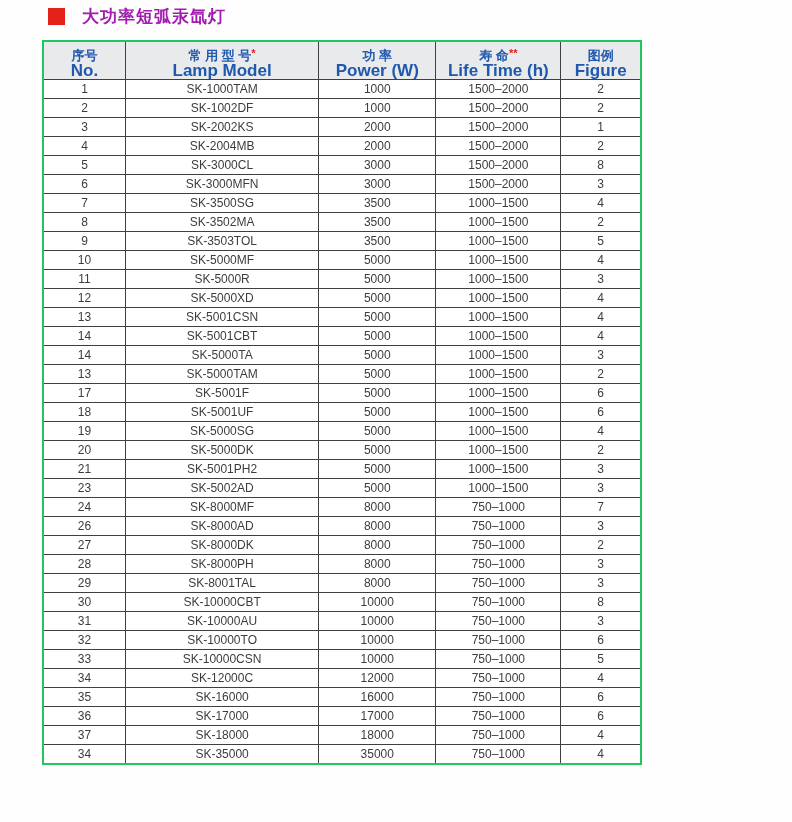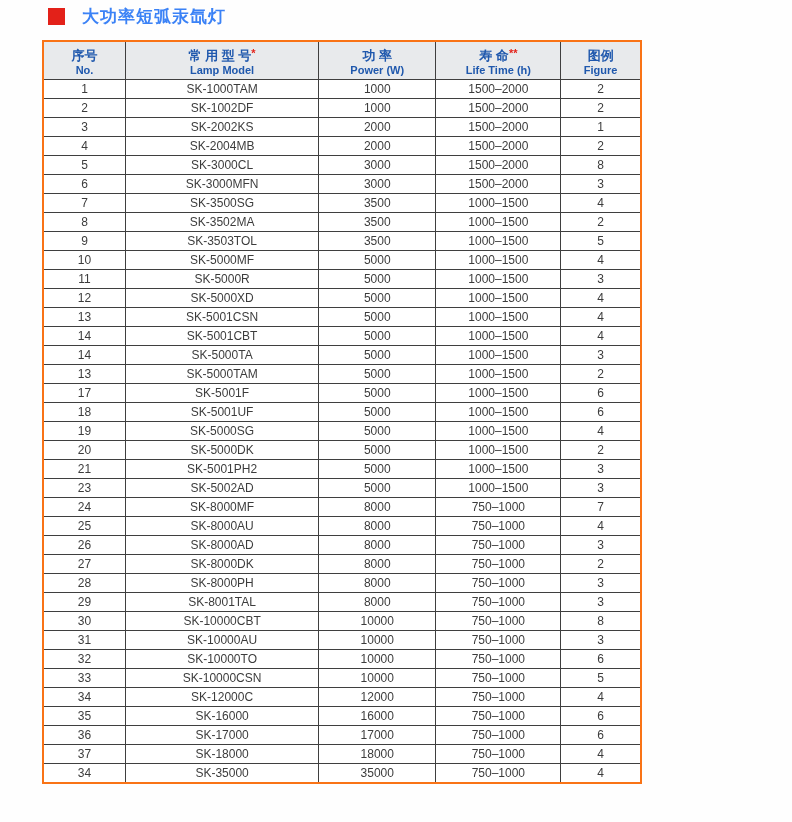--- a/index.html
+++ b/index.html
@@ -16,41 +16,41 @@
     position: absolute; top: 5px; left: 48px;
     display: flex; align-items: center;
   }
   .red-square {
     width: 17px; height: 17px;
     background: #e32119;
     flex: 0 0 auto;
   }
   .title-zh {
     margin-left: 17px;
-    color: #3b82f6;
+    color: #a21caf;
     font-size: 17px;
     font-weight: bold;
     letter-spacing: 1px;
   }
   .title-en {
     margin-left: 32px;
     color: #e32119;
     font-size: 15px;
     font-weight: bold;
   }
 
   
   table.lamp-table {
     position: absolute;
     left: 42px; top: 40px;
     width: 600px;
     border-collapse: collapse;
     table-layout: fixed;
     background: #ffffff;
-    border: 2px solid #f97316;
+    border: 2px solid #22c55e;
   }
   .lamp-table th, .lamp-table td {
     border: 1px solid #3f3f3f;
     text-align: center;
     vertical-align: middle;
     padding: 0;
     overflow: hidden;
     white-space: nowrap;
   }
   .lamp-table thead th {
@@ -58,21 +58,21 @@
     height: 37px;
   }
   .th-zh {
     color: #1f58ad;
     font-size: 13px;
     font-weight: bold;
     line-height: 17px;
   }
   .th-en {
     color: #1f58ad;
-    font-size: 11px;
+    font-size: 17px;
     font-weight: bold;
     line-height: 13px;
   }
   .mark {
     color: #e32119;
     font-size: 11px;
     font-weight: bold;
     vertical-align: 3px;
   }
   .lamp-table tbody td {
@@ -303,27 +303,20 @@
     </tr>
 
     <tr>
       <td>24</td>
       <td>SK-8000MF</td>
       <td>8000</td>
       <td>750–1000</td>
       <td>7</td>
     </tr>
 
-    <tr>
-      <td>25</td>
-      <td>SK-8000AU</td>
-      <td>8000</td>
-      <td>750–1000</td>
-      <td>4</td>
-    </tr>
 
     <tr>
       <td>26</td>
       <td>SK-8000AD</td>
       <td>8000</td>
       <td>750–1000</td>
       <td>3</td>
     </tr>
 
     <tr>

